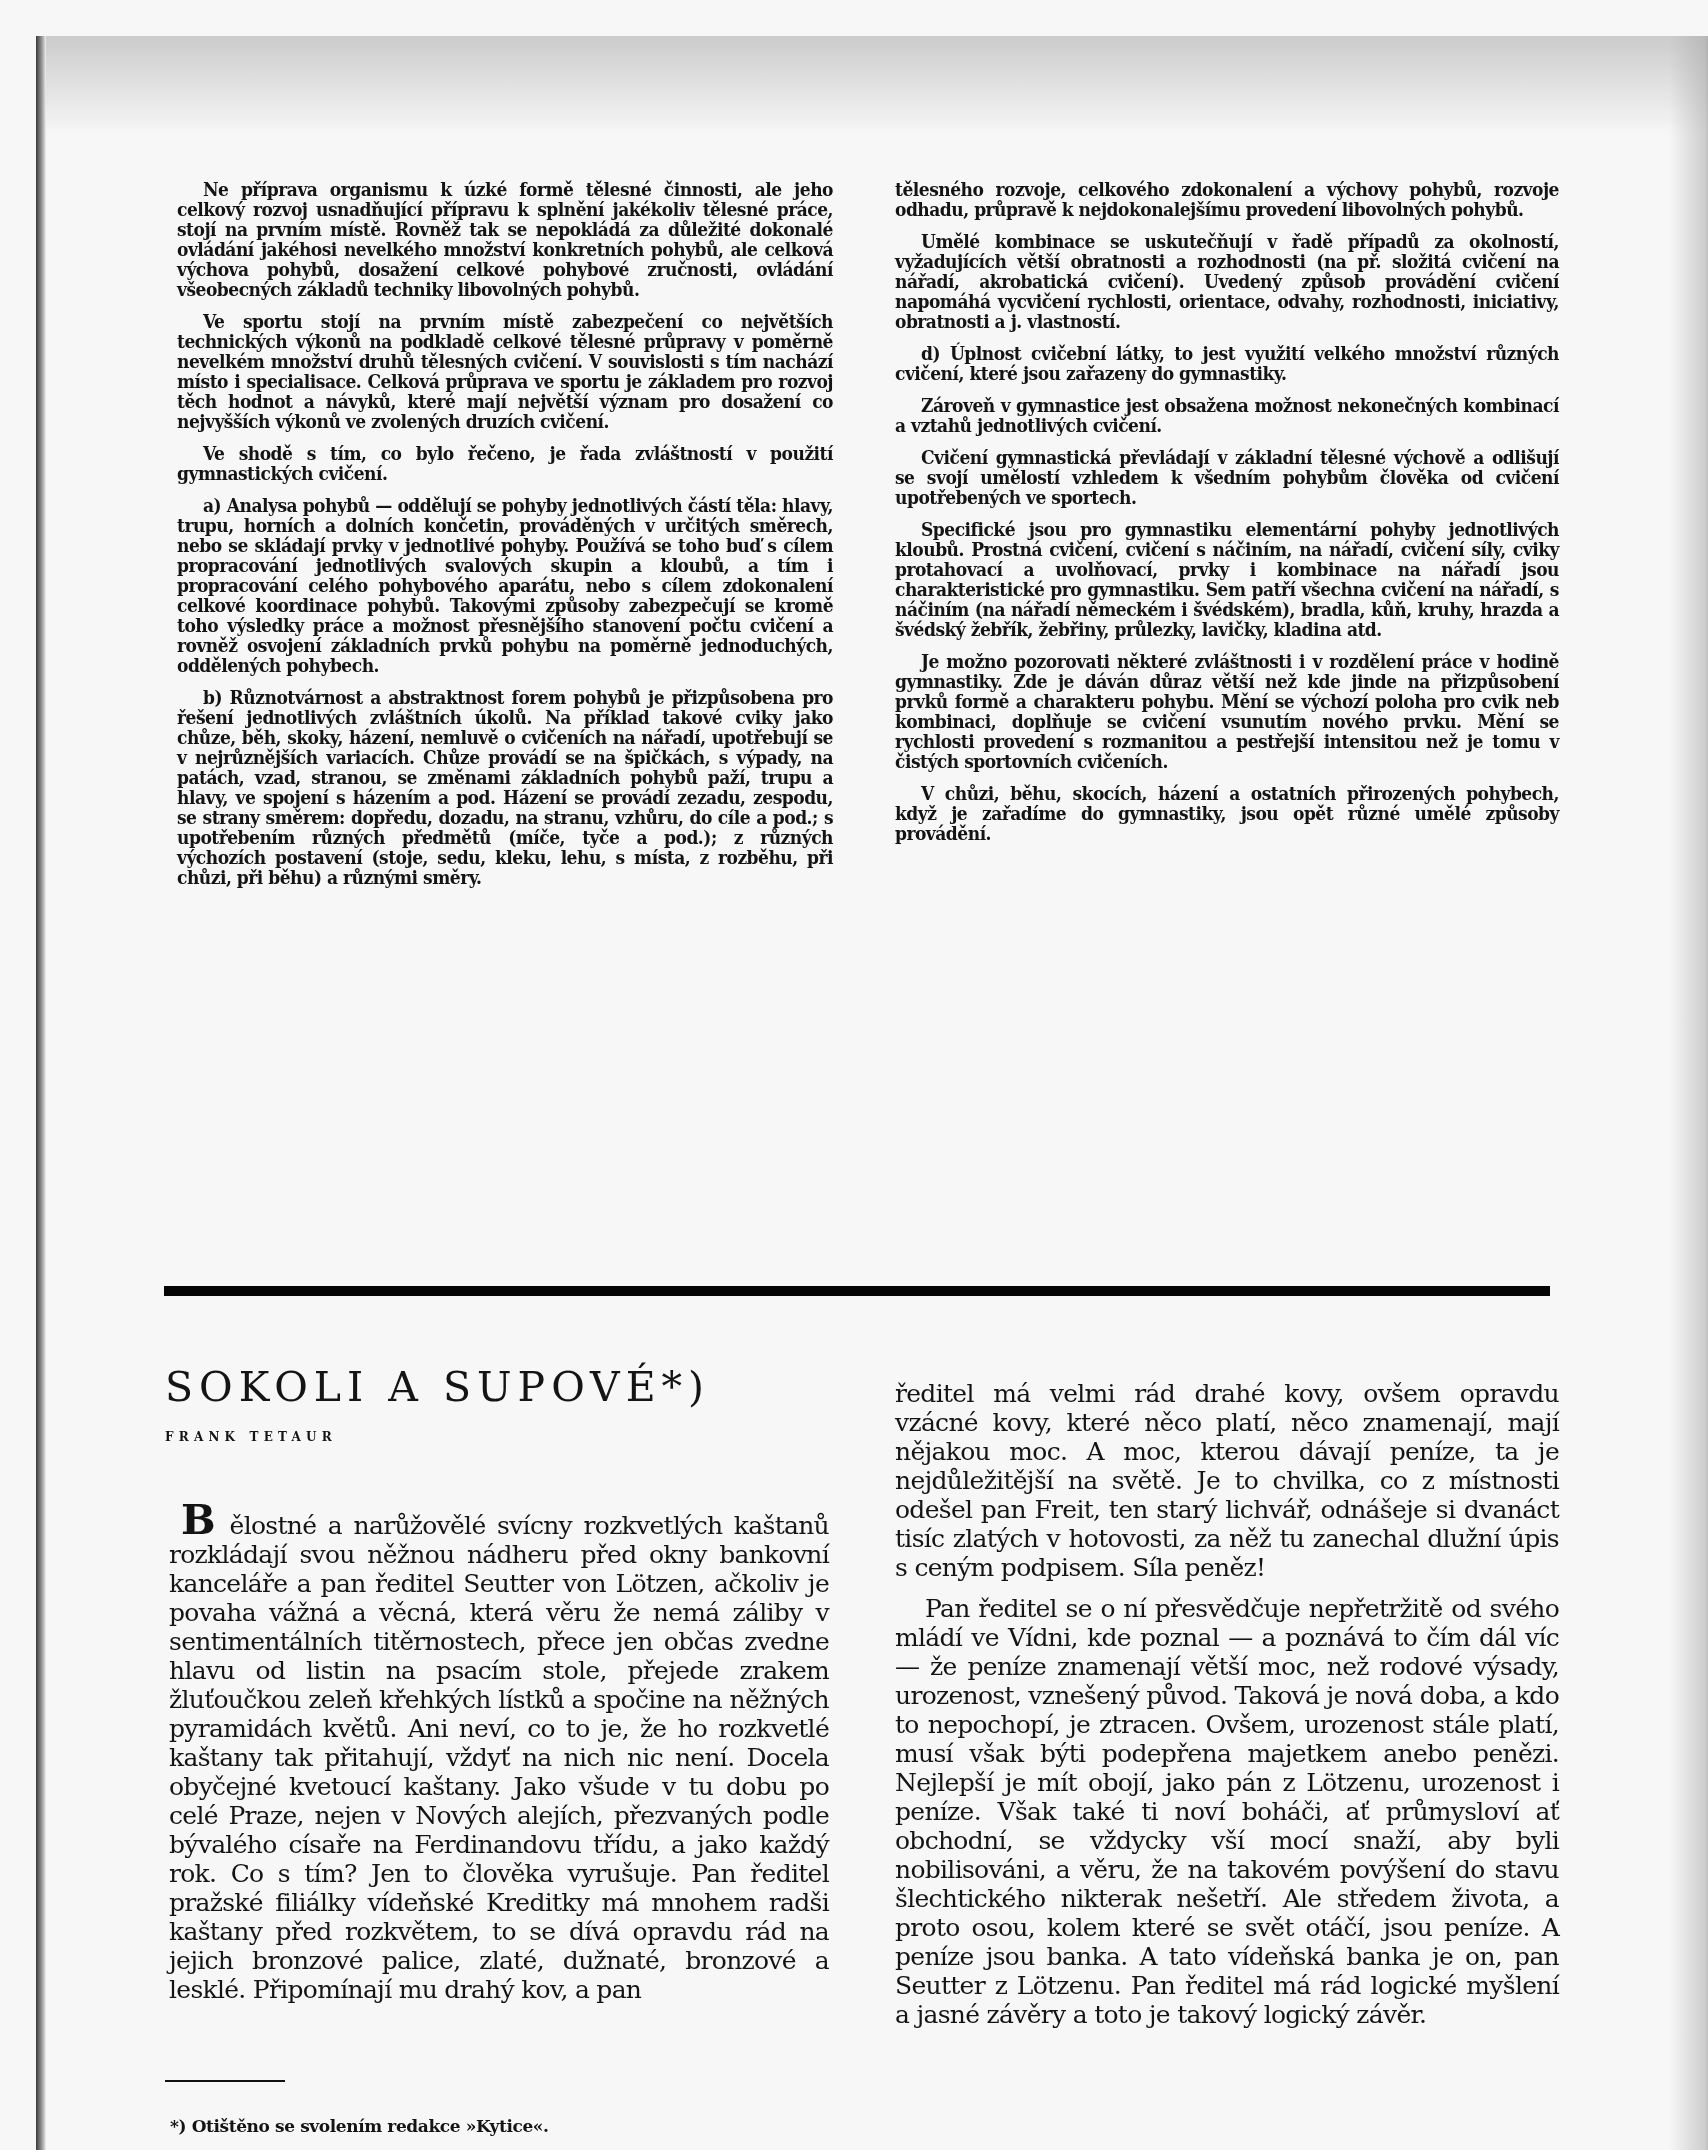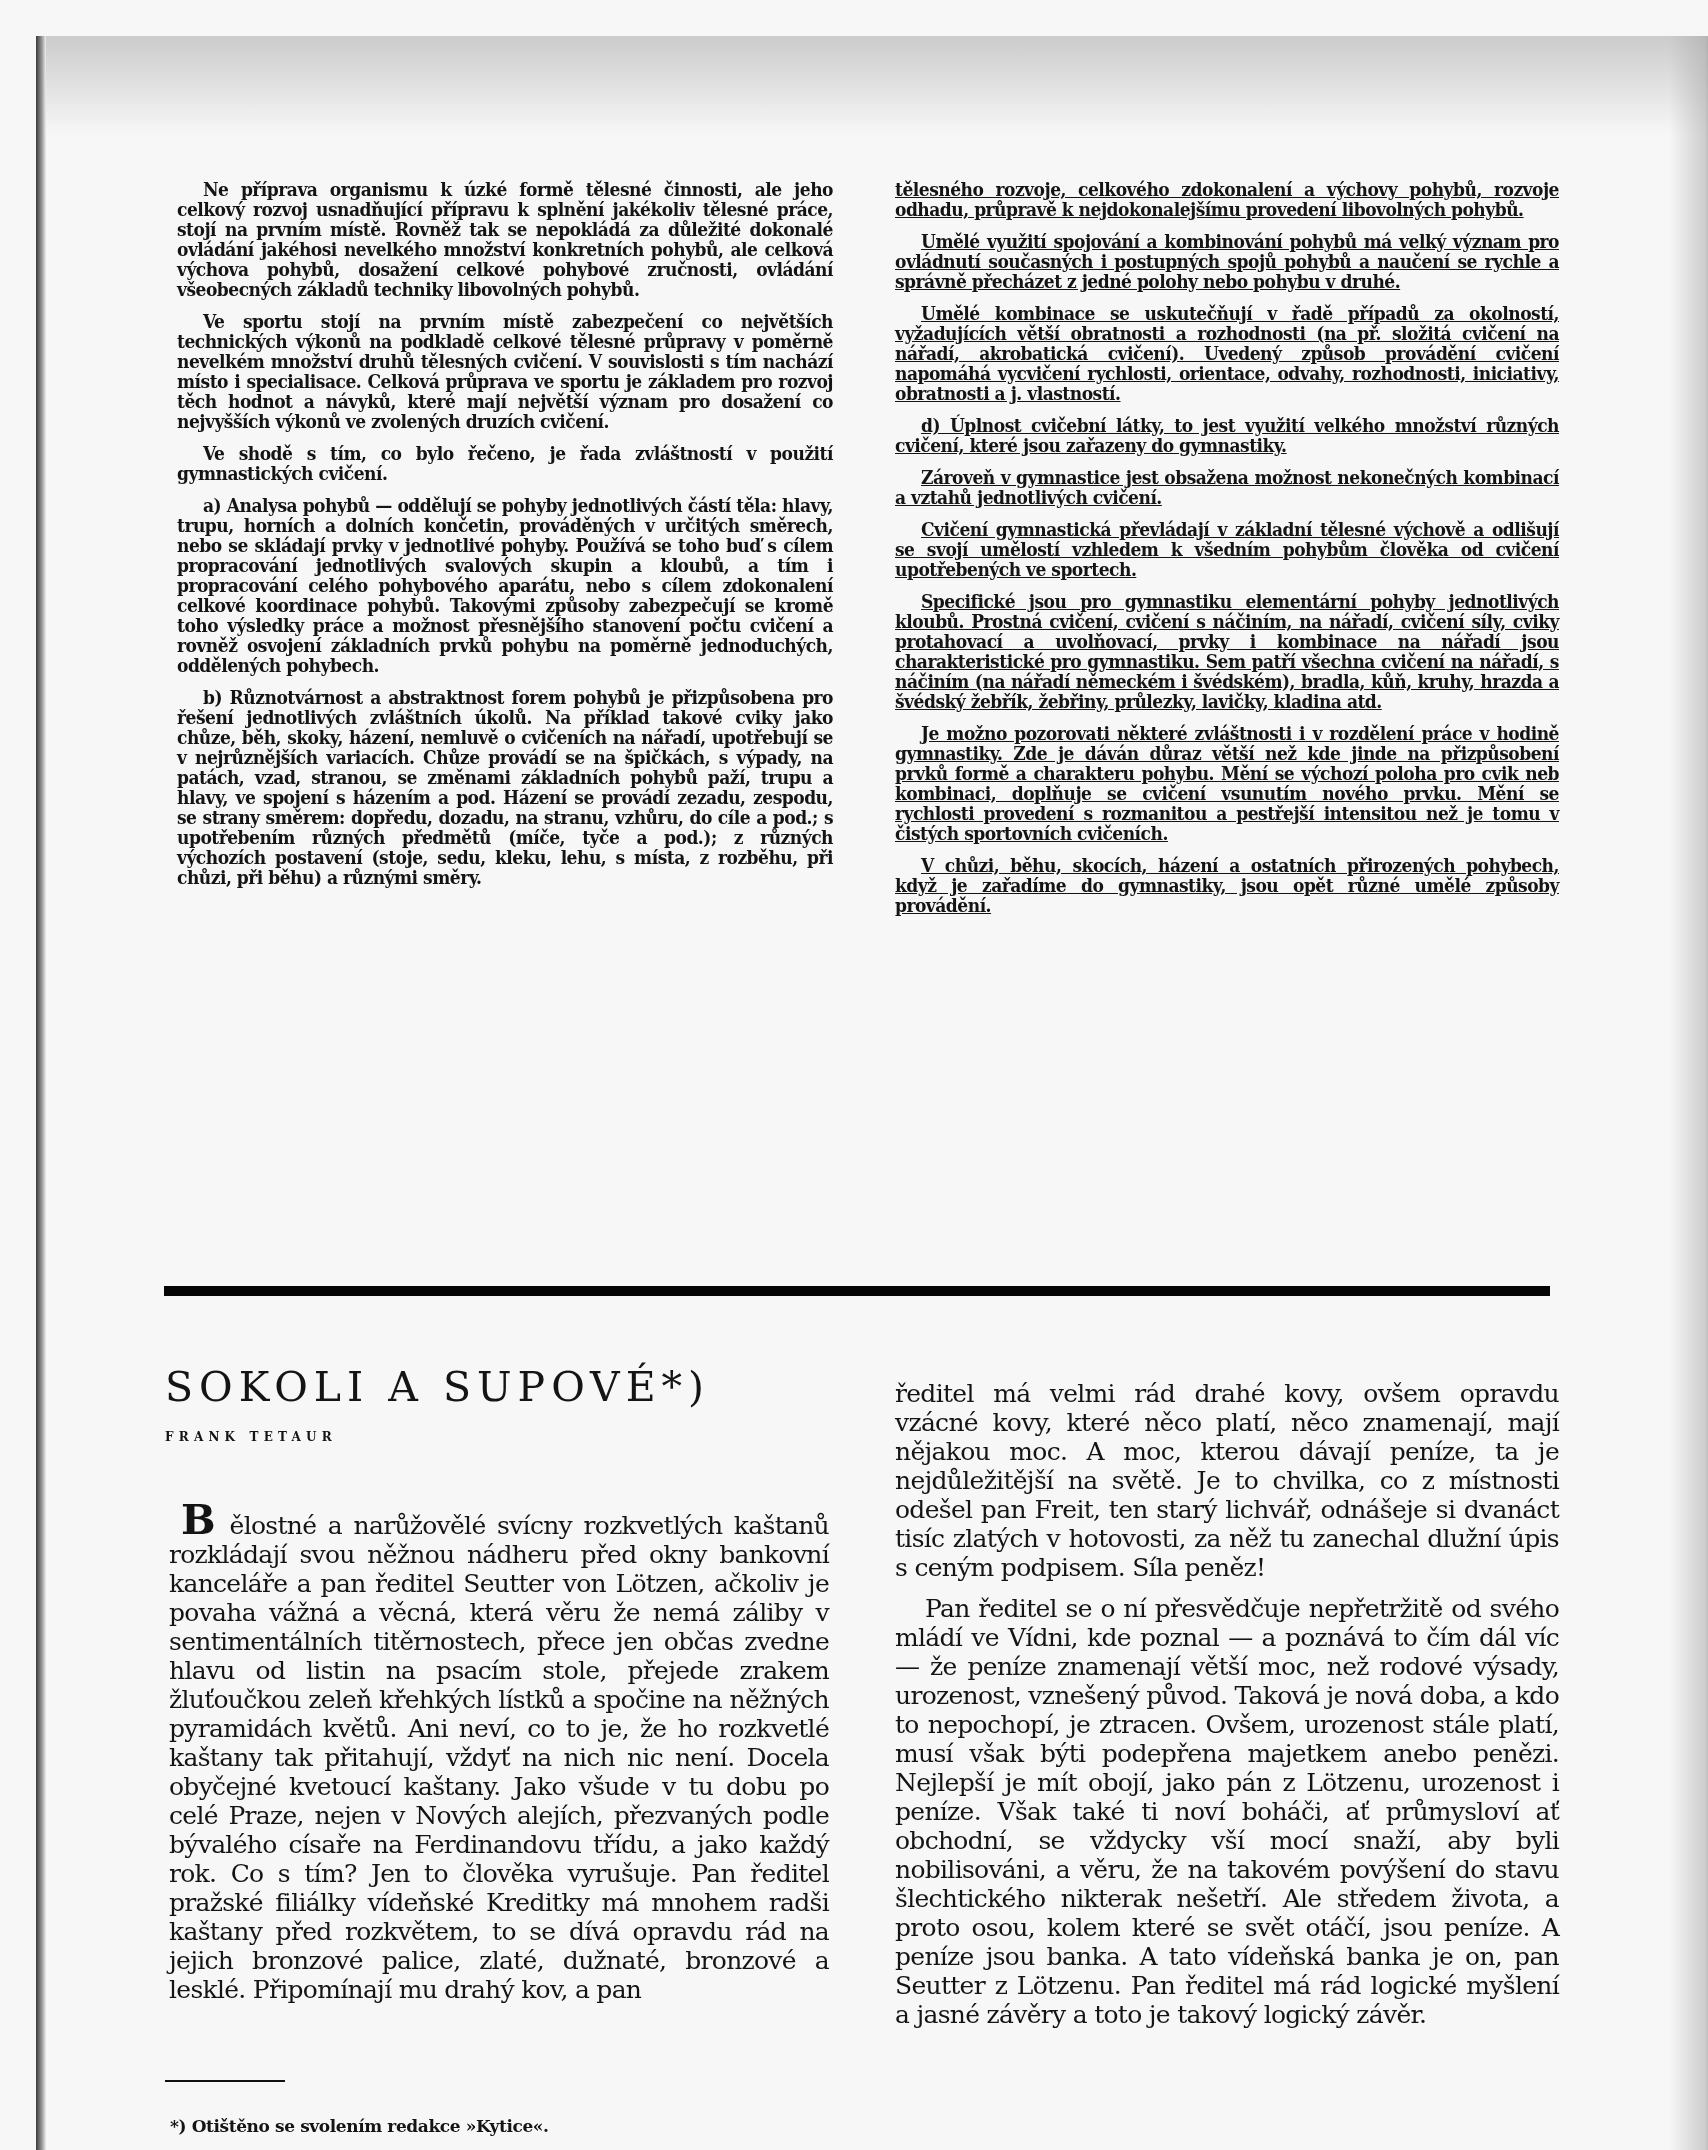--- a/index.html
+++ b/index.html
@@ -32,21 +32,21 @@
     .top-col {
       font-family: "DejaVu Serif", serif;
       font-weight: bold;
       font-size: 19px;
       line-height: 20px;
       letter-spacing: -0.5px;
       font-stretch: condensed;
       transform-origin: 0 0;
     }
     .top-left { left: 129px; top: 131px; width: 680px; }
-    .top-right { left: 847px; top: 131px; width: 688px; text-decoration: underline; }
+    .top-right { left: 847px; top: 131px; width: 688px; }
     .top-col p { text-indent: 26px; margin-bottom: 9.5px; }
     .top-col p.noindent { text-indent: 0; }
     .divider {
       position: absolute; left: 128px; top: 1250px; width: 1386px; height: 10.3px;
       background: #050505;
     }
     
     .article-title {
       position: absolute; left: 129px; top: 1323px;
       font-family: "DejaVu Serif", serif;
@@ -96,21 +96,20 @@
 <div class="col top-col top-left">
   <p>Ne příprava organismu k úzké formě tělesné činnosti, ale jeho celkový rozvoj usnadňující přípravu k splnění jakékoliv tělesné práce, stojí na prvním místě. Rovněž tak se nepokládá za důležité dokonalé ovládání jakéhosi nevelkého množství konkretních pohybů, ale celková výchova pohybů, dosažení celkové pohybové zručnosti, ovládání všeobecných základů techniky libovolných pohybů.</p>
   <p>Ve sportu stojí na prvním místě zabezpečení co největších technických výkonů na podkladě celkové tělesné průpravy v poměrně nevelkém množství druhů tělesných cvičení. V souvislosti s tím nachází místo i specialisace. Celková průprava ve sportu je základem pro rozvoj těch hodnot a návyků, které mají největší význam pro dosažení co nejvyšších výkonů ve zvolených druzích cvičení.</p>
   <p>Ve shodě s tím, co bylo řečeno, je řada zvláštností v použití gymnastických cvičení.</p>
   <p>a) Analysa pohybů — oddělují se pohyby jednotlivých částí těla: hlavy, trupu, horních a dolních končetin, prováděných v určitých směrech, nebo se skládají prvky v jednotlivé pohyby. Používá se toho buď s cílem propracování jednotlivých svalových skupin a kloubů, a tím i propracování celého pohybového aparátu, nebo s cílem zdokonalení celkové koordinace pohybů. Takovými způsoby zabezpečují se kromě toho výsledky práce a možnost přesnějšího stanovení počtu cvičení a rovněž osvojení základních prvků pohybu na poměrně jednoduchých, oddělených pohybech.</p>
   <p>b) Různotvárnost a abstraktnost forem pohybů je přizpůsobena pro řešení jednotlivých zvláštních úkolů. Na příklad takové cviky jako chůze, běh, skoky, házení, nemluvě o cvičeních na nářadí, upotřebují se v nejrůznějších variacích. Chůze provádí se na špičkách, s výpady, na patách, vzad, stranou, se změnami základních pohybů paží, trupu a hlavy, ve spojení s házením a pod. Házení se provádí zezadu, zespodu, se strany směrem: dopředu, dozadu, na stranu, vzhůru, do cíle a pod.; s upotřebením různých předmětů (míče, tyče a pod.); z různých výchozích postavení (stoje, sedu, kleku, lehu, s místa, z rozběhu, při chůzi, při běhu) a různými směry.</p>
 </div>
 
 <div class="col top-col top-right">
   <p class="noindent">tělesného rozvoje, celkového zdokonalení a výchovy pohybů, rozvoje odhadu, průpravě k nejdokonalejšímu provedení libovolných pohybů.</p>
-  <p>Umělé využití spojování a kombinování pohybů má velký význam pro ovládnutí současných i postupných spojů pohybů a naučení se rychle a správně přecházet z jedné polohy nebo pohybu v druhé.</p>
   <p>Umělé kombinace se uskutečňují v řadě případů za okolností, vyžadujících větší obratnosti a rozhodnosti (na př. složitá cvičení na nářadí, akrobatická cvičení). Uvedený způsob provádění cvičení napomáhá vycvičení rychlosti, orientace, odvahy, rozhodnosti, iniciativy, obratnosti a j. vlastností.</p>
   <p>d) Úplnost cvičební látky, to jest využití velkého množství různých cvičení, které jsou zařazeny do gymnastiky.</p>
   <p>Zároveň v gymnastice jest obsažena možnost nekonečných kombinací a vztahů jednotlivých cvičení.</p>
   <p>Cvičení gymnastická převládají v základní tělesné výchově a odlišují se svojí umělostí vzhledem k všedním pohybům člověka od cvičení upotřebených ve sportech.</p>
   <p>Specifické jsou pro gymnastiku elementární pohyby jednotlivých kloubů. Prostná cvičení, cvičení s náčiním, na nářadí, cvičení síly, cviky protahovací a uvolňovací, prvky i kombinace na nářadí jsou charakteristické pro gymnastiku. Sem patří všechna cvičení na nářadí, s náčiním (na nářadí německém i švédském), bradla, kůň, kruhy, hrazda a švédský žebřík, žebřiny, průlezky, lavičky, kladina atd.</p>
   <p>Je možno pozorovati některé zvláštnosti i v rozdělení práce v hodině gymnastiky. Zde je dáván důraz větší než kde jinde na přizpůsobení prvků formě a charakteru pohybu. Mění se výchozí poloha pro cvik neb kombinaci, doplňuje se cvičení vsunutím nového prvku. Mění se rychlosti provedení s rozmanitou a pestřejší intensitou než je tomu v čistých sportovních cvičeních.</p>
   <p>V chůzi, běhu, skocích, házení a ostatních přirozených pohybech, když je zařadíme do gymnastiky, jsou opět různé umělé způsoby provádění.</p>
 </div>
 
 <div class="divider"></div>

